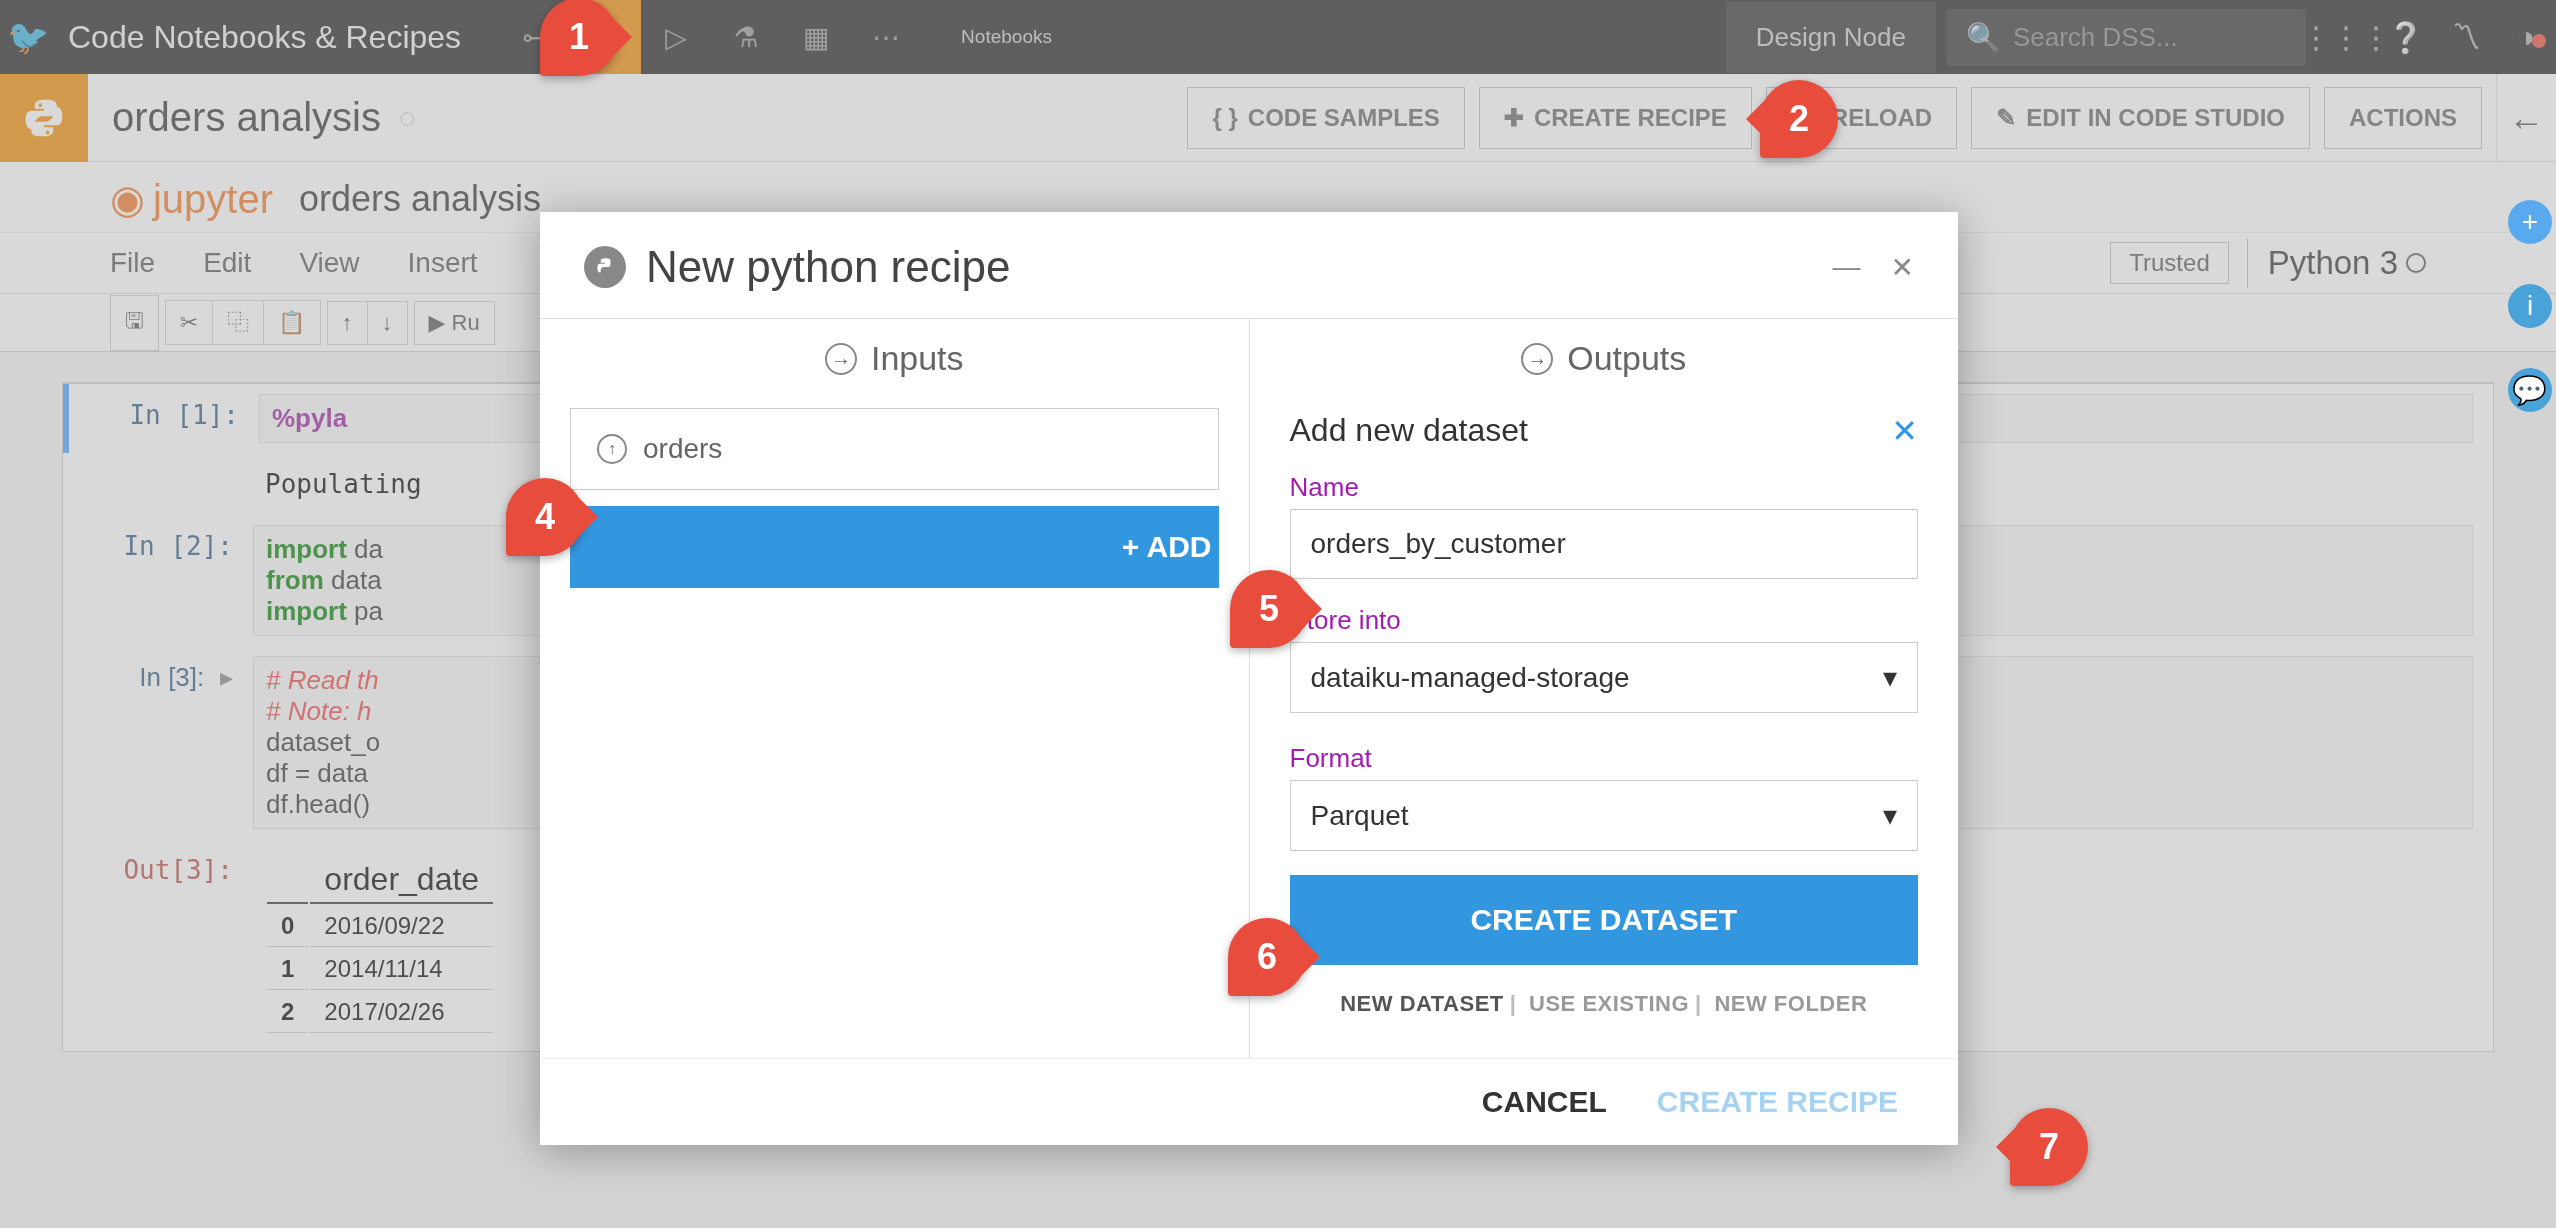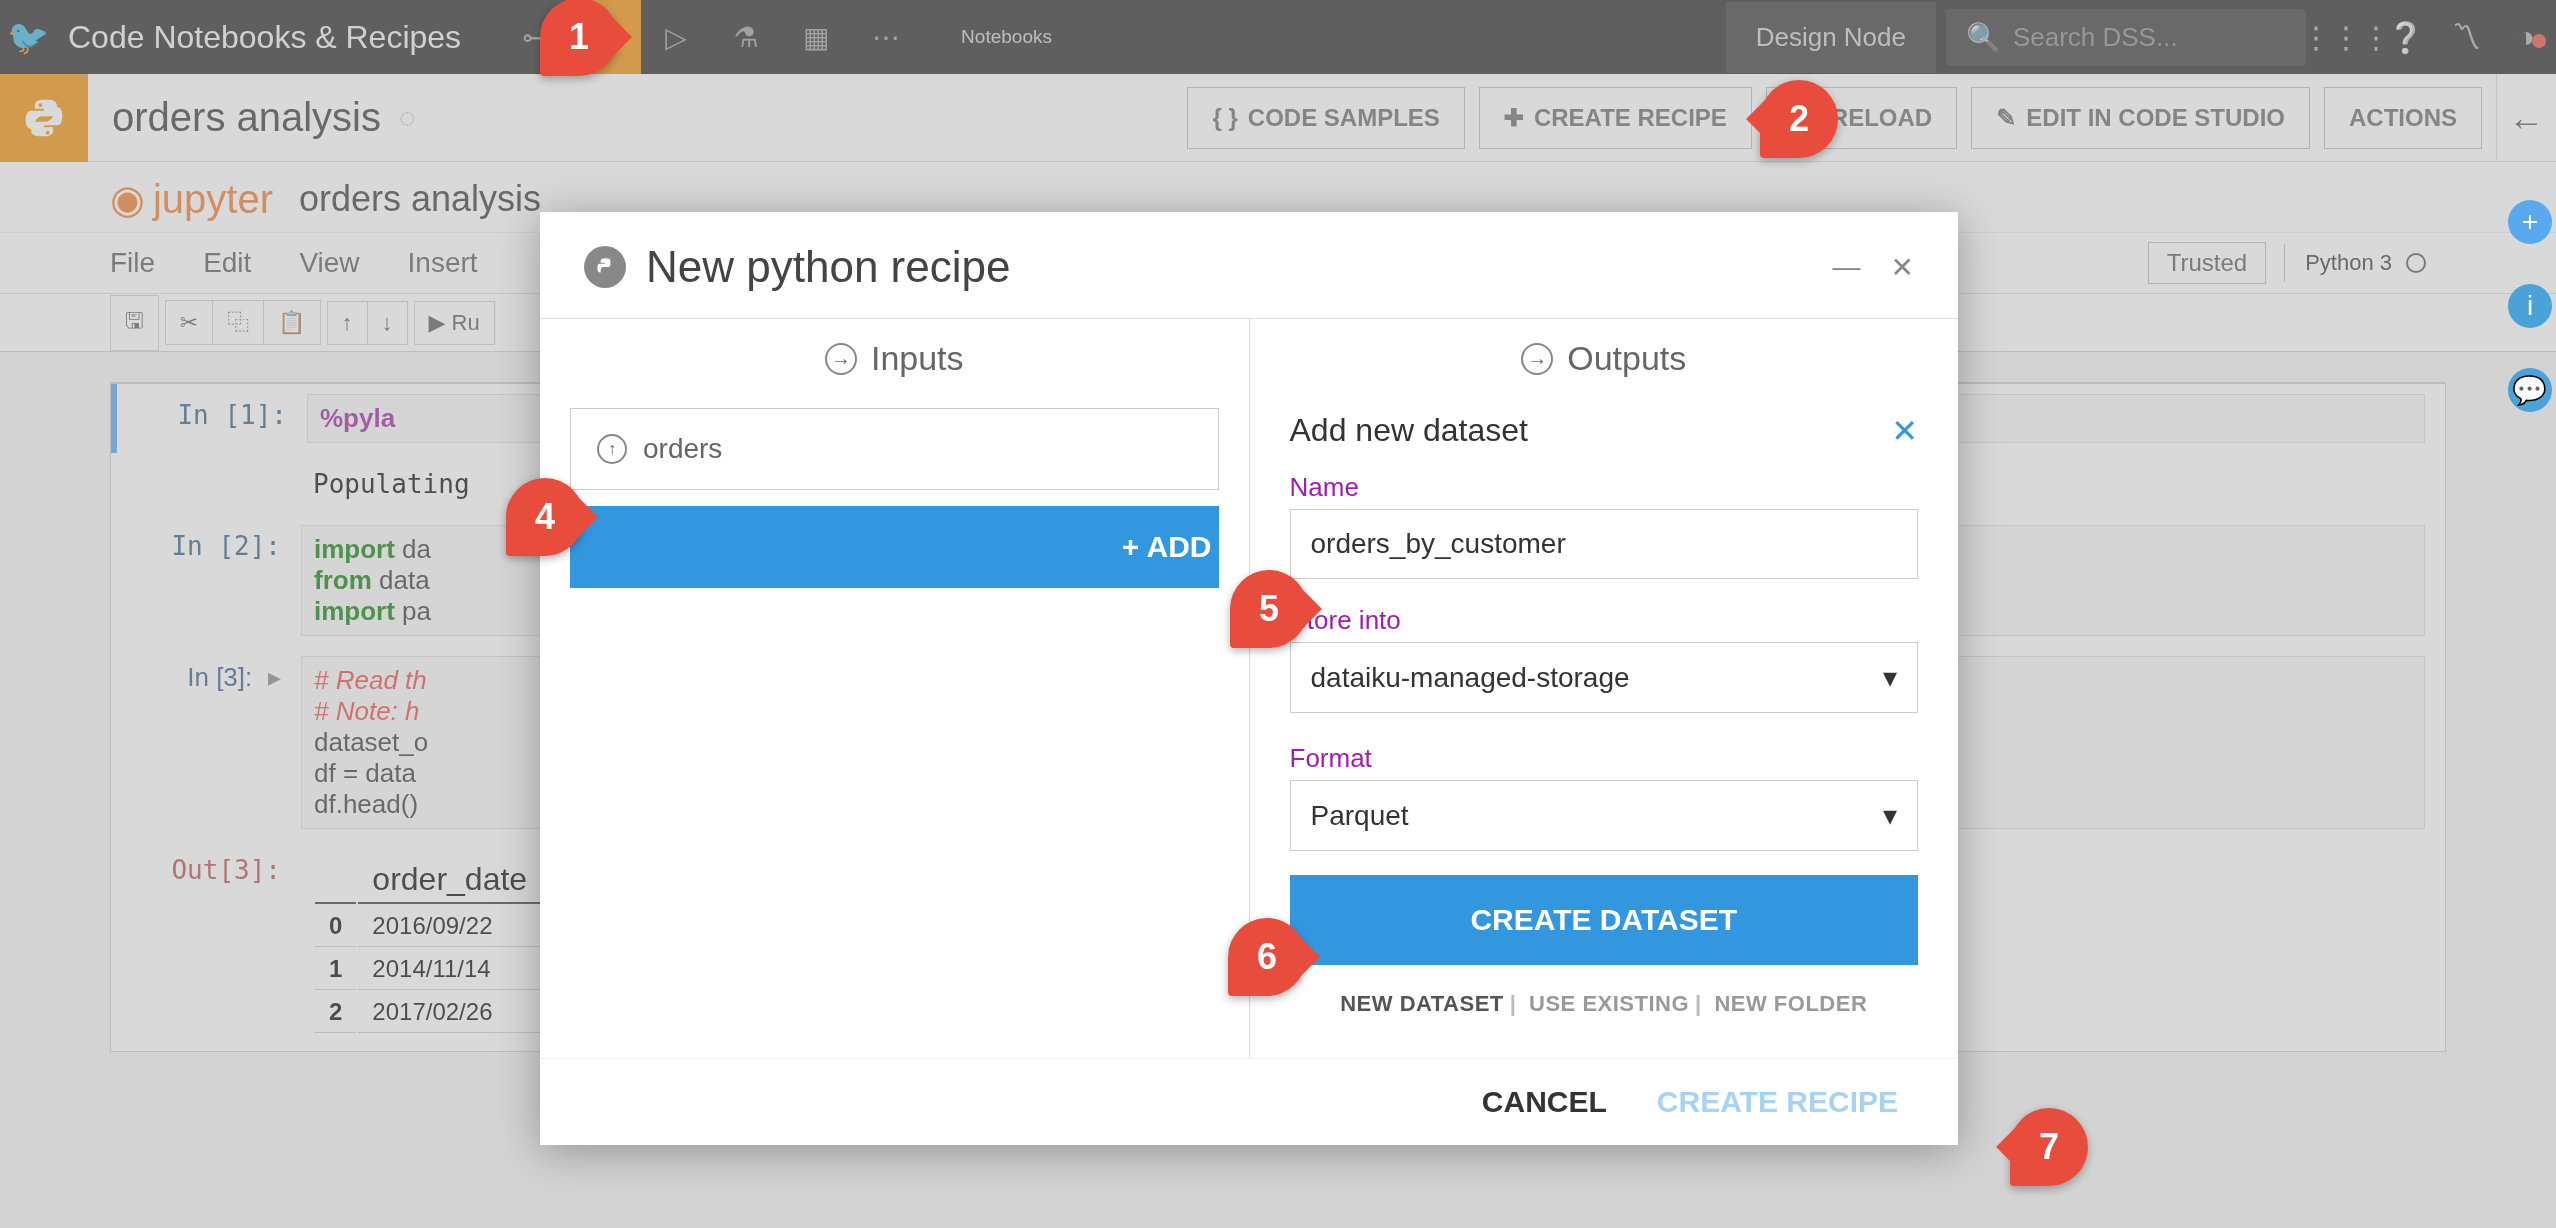--- a/index.html
+++ b/index.html
@@ -35,31 +35,31 @@
 .jupyter-header { display:flex; align-items:center; padding: 8px 110px 4px; background:#fff; height: 70px; }
 .jupyter-header .jlogo { color: #f37626; font-size: 40px; font-weight: 400; display:flex; align-items:center; gap:8px; }
 .jupyter-header .jtitle { font-size: 36px; color: #333; margin-left: 26px; }
 .jupyter-header .checkpoint { font-size: 26px; color: #888; margin-left: 14px; }
 
 
 .jmenu { background:#fff; display:flex; align-items:center; padding: 8px 110px; height: 62px; border-top:1px solid #eee; border-bottom: 1px solid #ddd; }
 .jmenu .mi { font-size: 28px; color: #555; margin-right: 48px; cursor:pointer; }
 .jmenu .right { margin-left:auto; display:flex; gap:18px; align-items:center; }
 .jmenu .trusted { border:1px solid #bbb; padding: 6px 18px; font-size:24px; color:#555; }
-.jmenu .kernel { border-left:1px solid #bbb; padding: 6px 20px; font-size: 22px; color:#333; display:flex; align-items:center; gap:14px; }
+.jmenu .kernel { border-left:1px solid #bbb; padding: 6px 20px; font-size: 33px; color:#333; display:flex; align-items:center; gap:8px; }
 .jmenu .kcircle { width:20px; height:20px; border:2px solid #555; border-radius:50%; }
 
 
 .jtoolbar { background:#fff; display:flex; align-items:center; padding: 6px 110px; height: 58px; border-bottom: 1px solid #ccc; gap:6px; }
 .jtoolbar .tbtn { border:1px solid #ccc; background:#fff; padding: 8px 14px; font-size: 22px; color:#555; cursor:pointer; display:flex; align-items:center; gap:6px; }
 .jtoolbar .grp { display:flex; }
 .jtoolbar .grp .tbtn:not(:first-child){ border-left:none; }
 
 
-.notebook-wrap { padding: 30px 110px; }
+.notebook-wrap { padding: 30px 62px; }
 .notebook { background:#fff; border:1px solid #ccc; border-top: 2px solid #ccc; }
 .cell { display:flex; padding: 10px 20px; }
 .cell .prompt { width: 170px; text-align:right; padding-right: 20px; font-family: monospace; font-size: 26px; color: #2B5B84; padding-top: 6px; }
 .cell .prompt.out { color: #B94A48; }
 .cell .code { flex:1; border:1px solid #ddd; background:#f7f7f7; padding: 8px 12px; font-family: monospace; font-size: 26px; white-space: pre; color: #333; }
 .cell.active { border-left: 6px solid #4aa3ff; }
 .cell .code .kw { color: #008000; font-weight: bold; }
 .cell .code .mg { color: #9b1fa1; font-weight: bold; }
 .cell .code .cm { color: #ef4444; font-style: italic; }
 .cell .output-text { flex:1; font-family: monospace; font-size:26px; padding: 6px 12px; }

